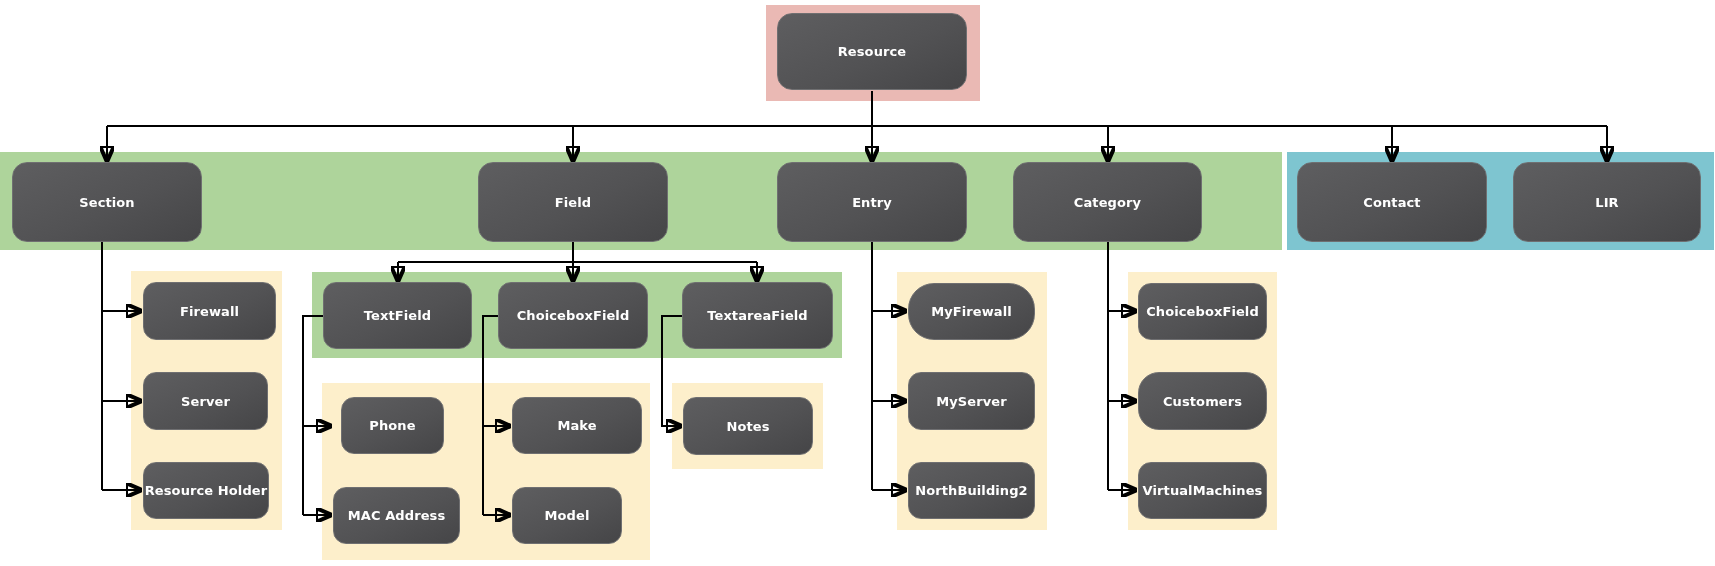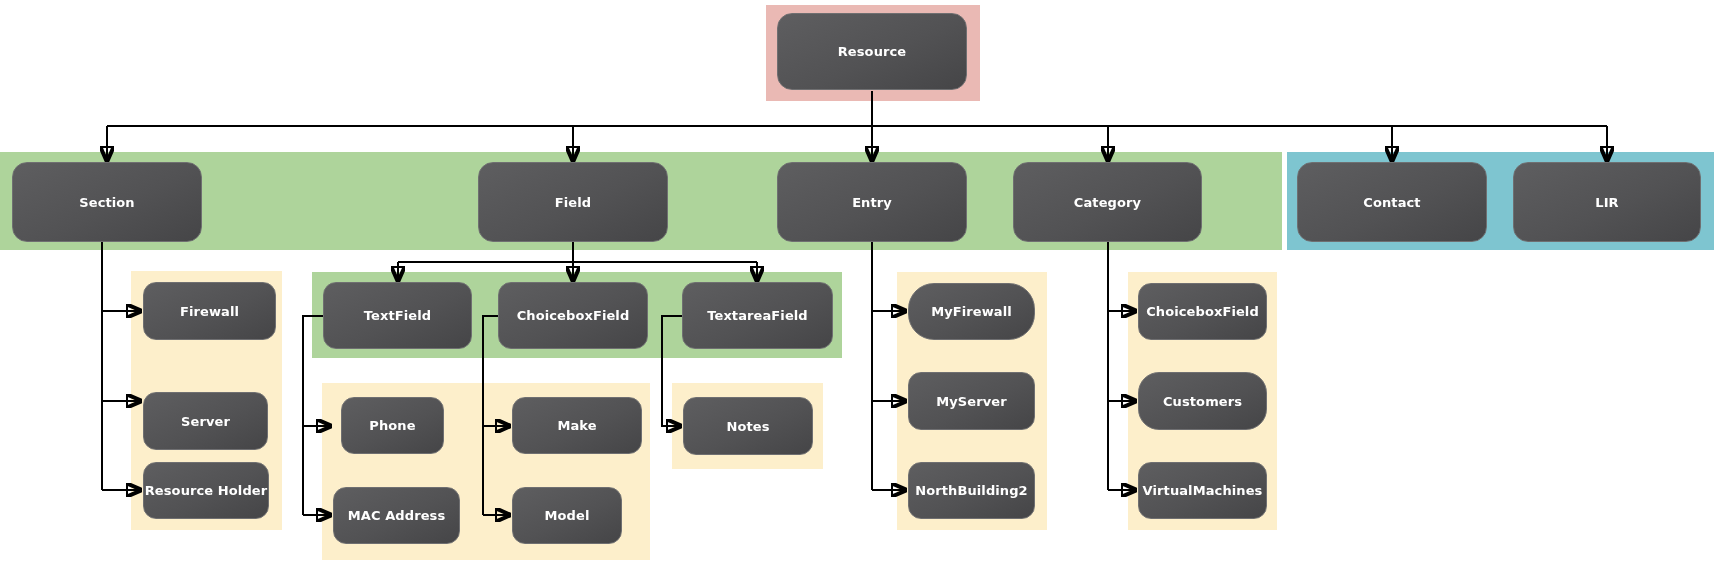--- a/index.html
+++ b/index.html
@@ -109,21 +109,21 @@
   <div class="node lg" style="left:777px;top:13px;width:190px;height:77px;">Resource</div>
 
   <div class="node lg" style="left:12px;top:162px;width:190px;height:80px;">Section</div>
   <div class="node lg" style="left:478px;top:162px;width:190px;height:80px;">Field</div>
   <div class="node lg" style="left:777px;top:162px;width:190px;height:80px;">Entry</div>
   <div class="node lg" style="left:1013px;top:162px;width:189px;height:80px;">Category</div>
   <div class="node lg" style="left:1297px;top:162px;width:190px;height:80px;">Contact</div>
   <div class="node lg" style="left:1513px;top:162px;width:188px;height:80px;">LIR</div>
 
   <div class="node" style="left:143px;top:282px;width:133px;height:58px;">Firewall</div>
-  <div class="node" style="left:143px;top:372px;width:125px;height:58px;margin-top:20px;">Server</div>
+  <div class="node" style="left:143px;top:372px;width:125px;height:58px;">Server</div>
   <div class="node" style="left:143px;top:462px;width:126px;height:57px;">Resource Holder</div>
 
   <div class="node" style="left:323px;top:282px;width:149px;height:67px;">TextField</div>
   <div class="node" style="left:498px;top:282px;width:150px;height:67px;">ChoiceboxField</div>
   <div class="node" style="left:682px;top:282px;width:151px;height:67px;">TextareaField</div>
 
   <div class="node" style="left:341px;top:397px;width:103px;height:57px;">Phone</div>
   <div class="node" style="left:333px;top:487px;width:127px;height:57px;">MAC Address</div>
   <div class="node" style="left:512px;top:397px;width:130px;height:57px;">Make</div>
   <div class="node" style="left:512px;top:487px;width:110px;height:57px;">Model</div>

